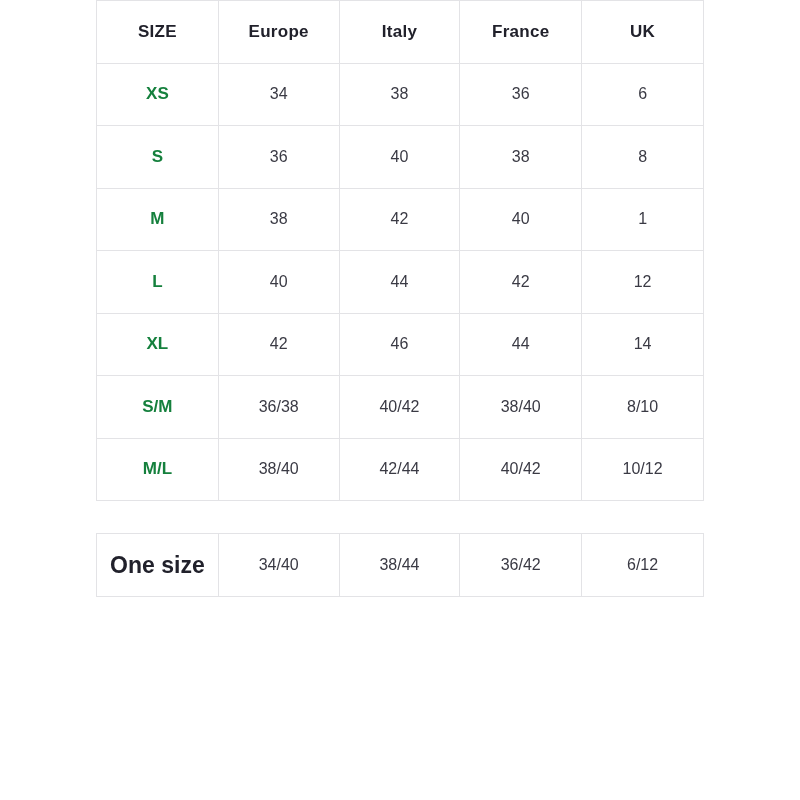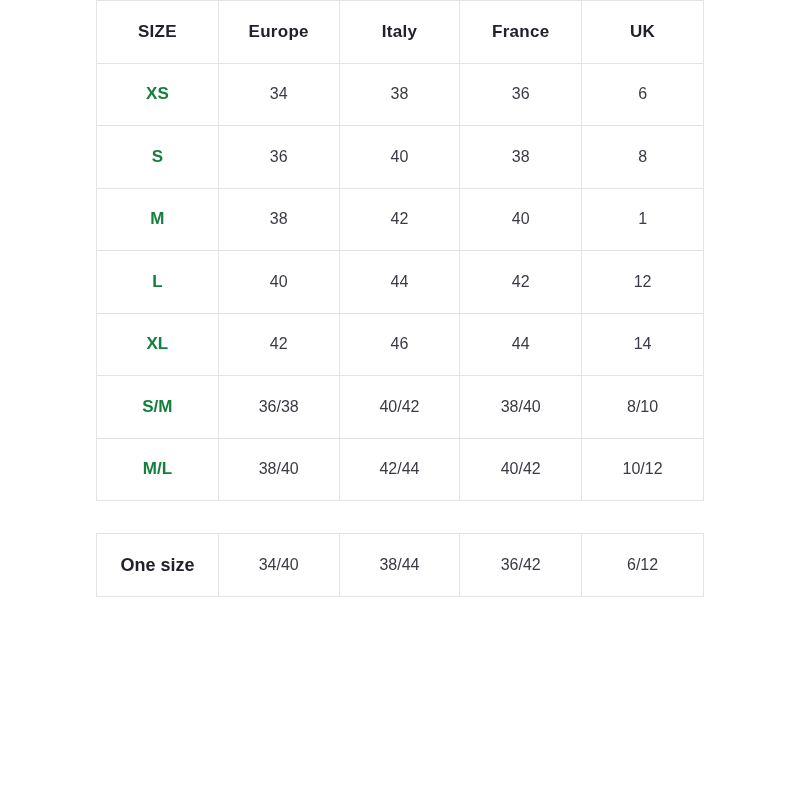--- a/index.html
+++ b/index.html
@@ -52,21 +52,21 @@
     font-weight: bold;
     color: #15803d;
     font-size: 17px;
   }
   .spacer { height: 32px; }
 
   .extra-table tr { height: 63px; }
   .extra-table td.rowlabel {
     font-weight: bold;
     color: #21212b;
-    font-size: 18px;
+    font-size: 23px;
   }
 </style>
 </head>
 <body>
 
 <div class="page">
 
   <table class="size-table main-table">
     <colgroup>
       <col class="c0">

